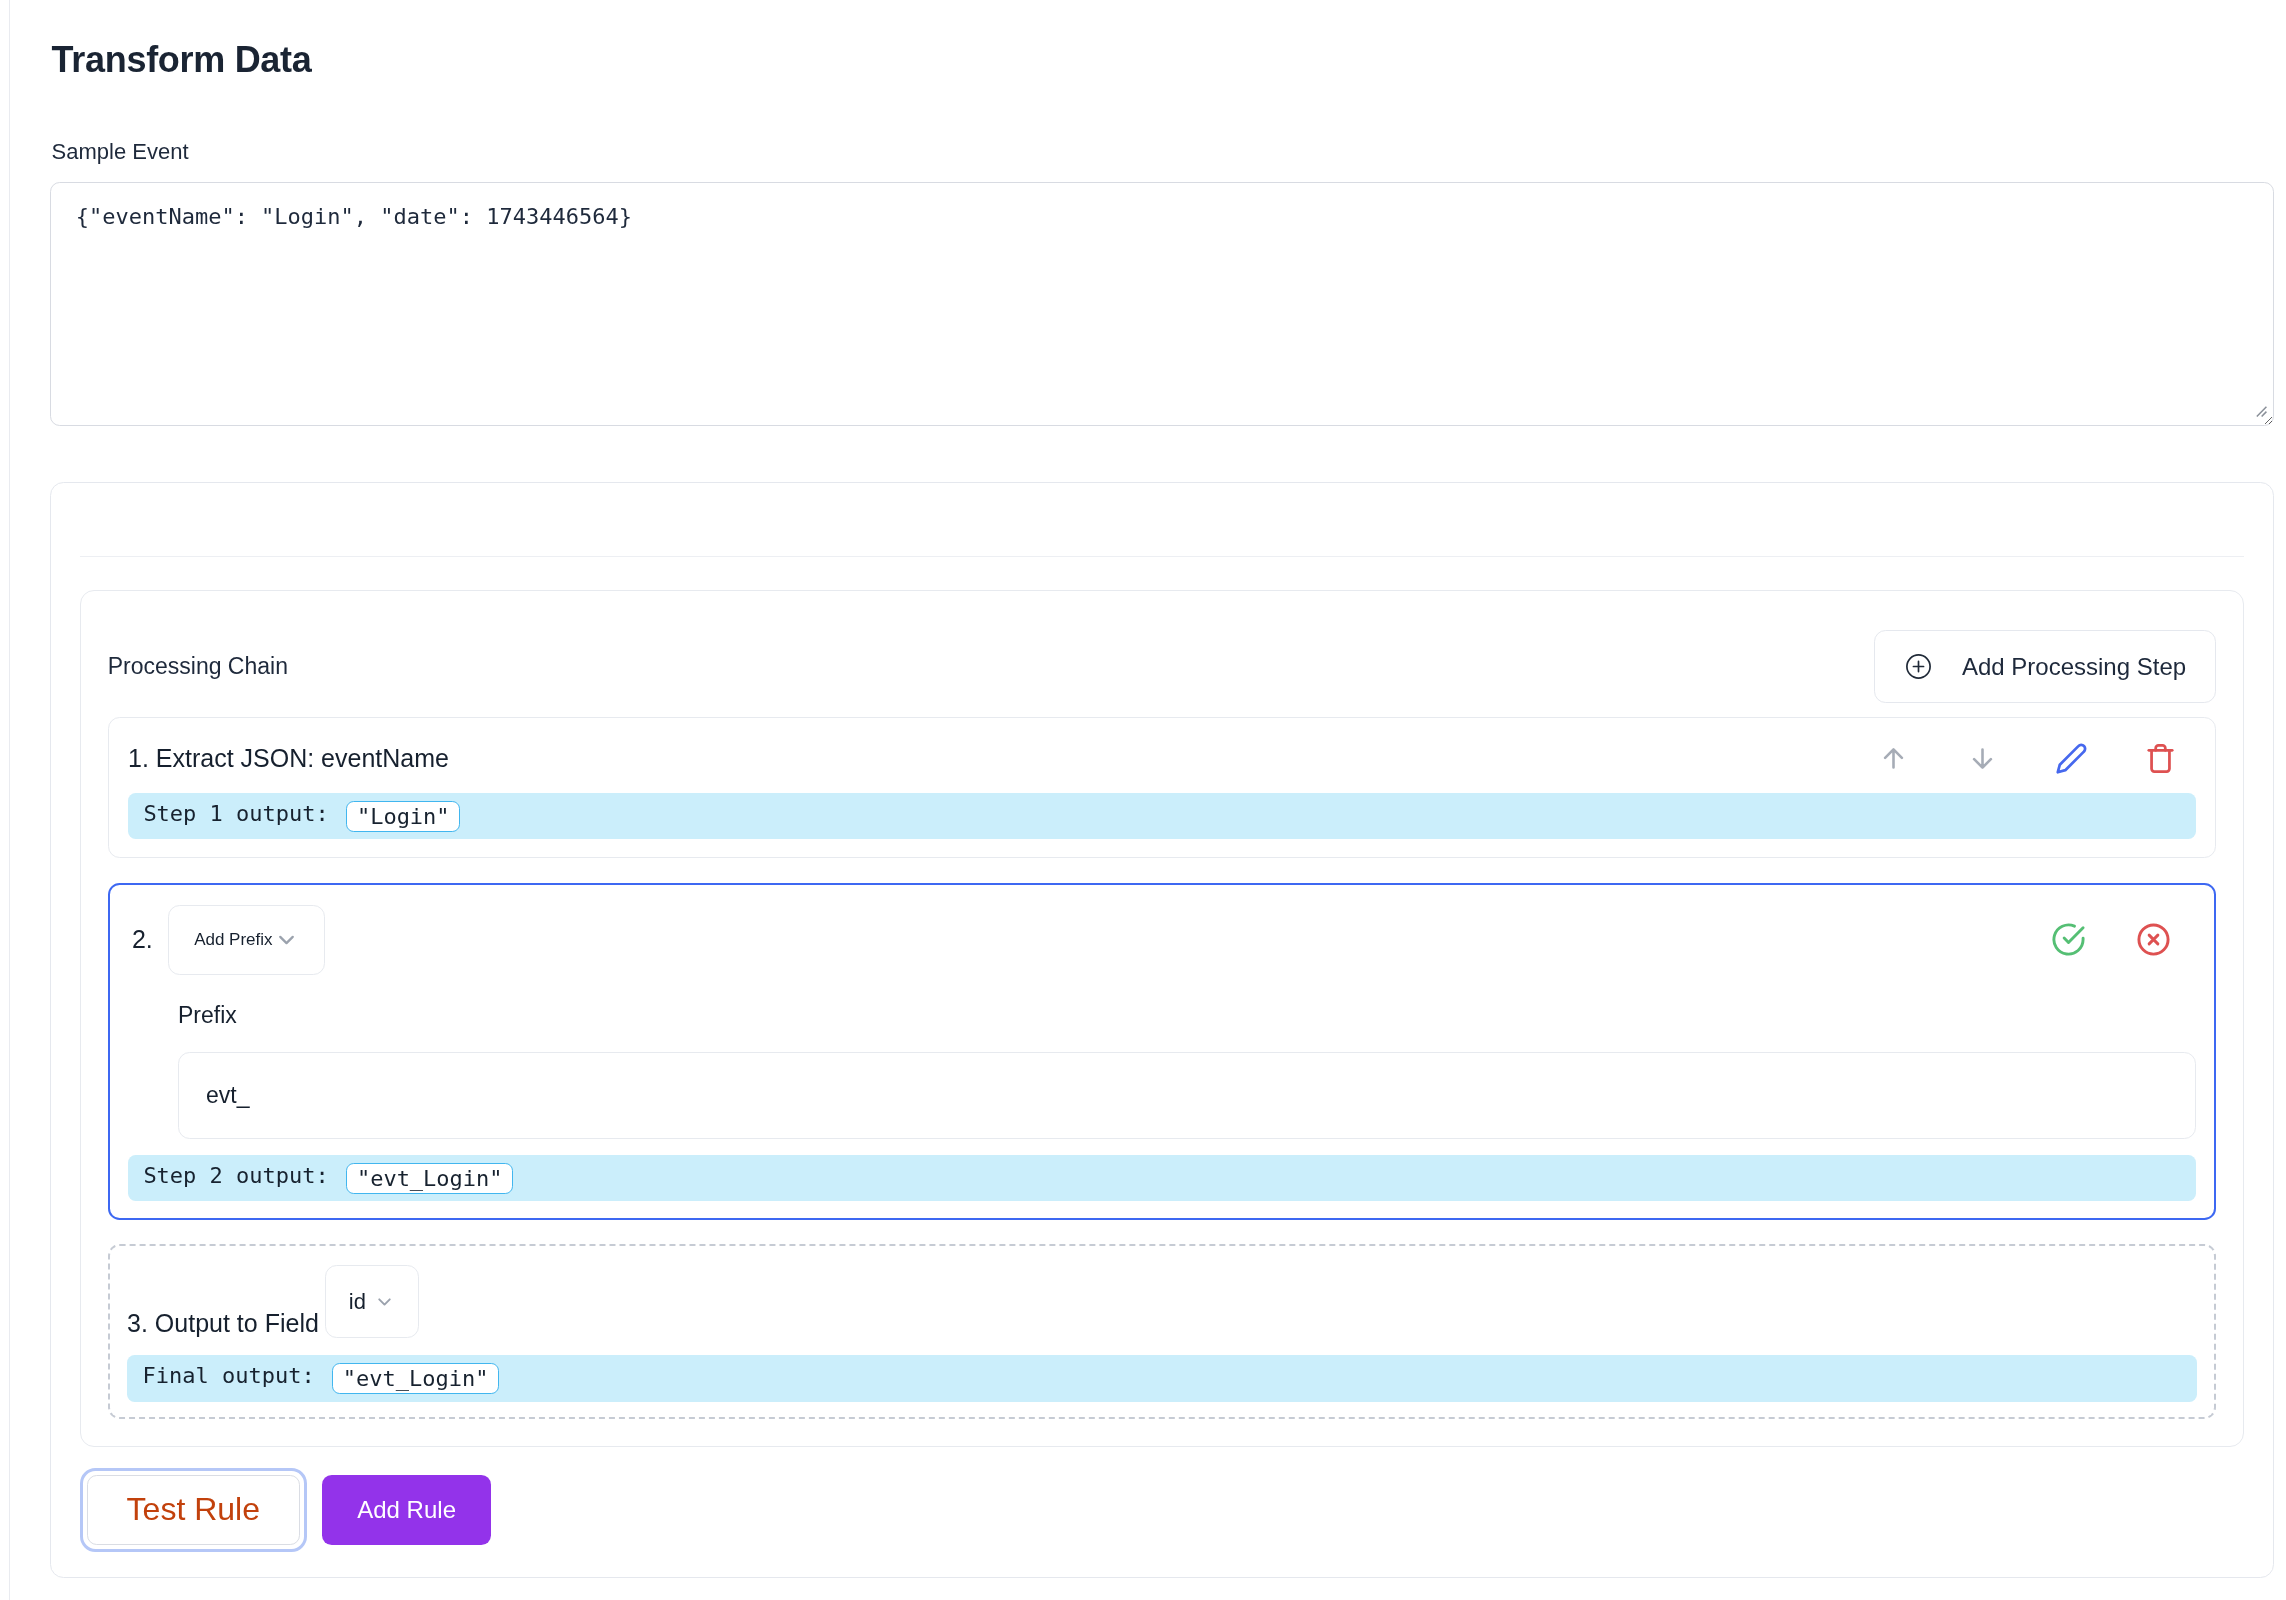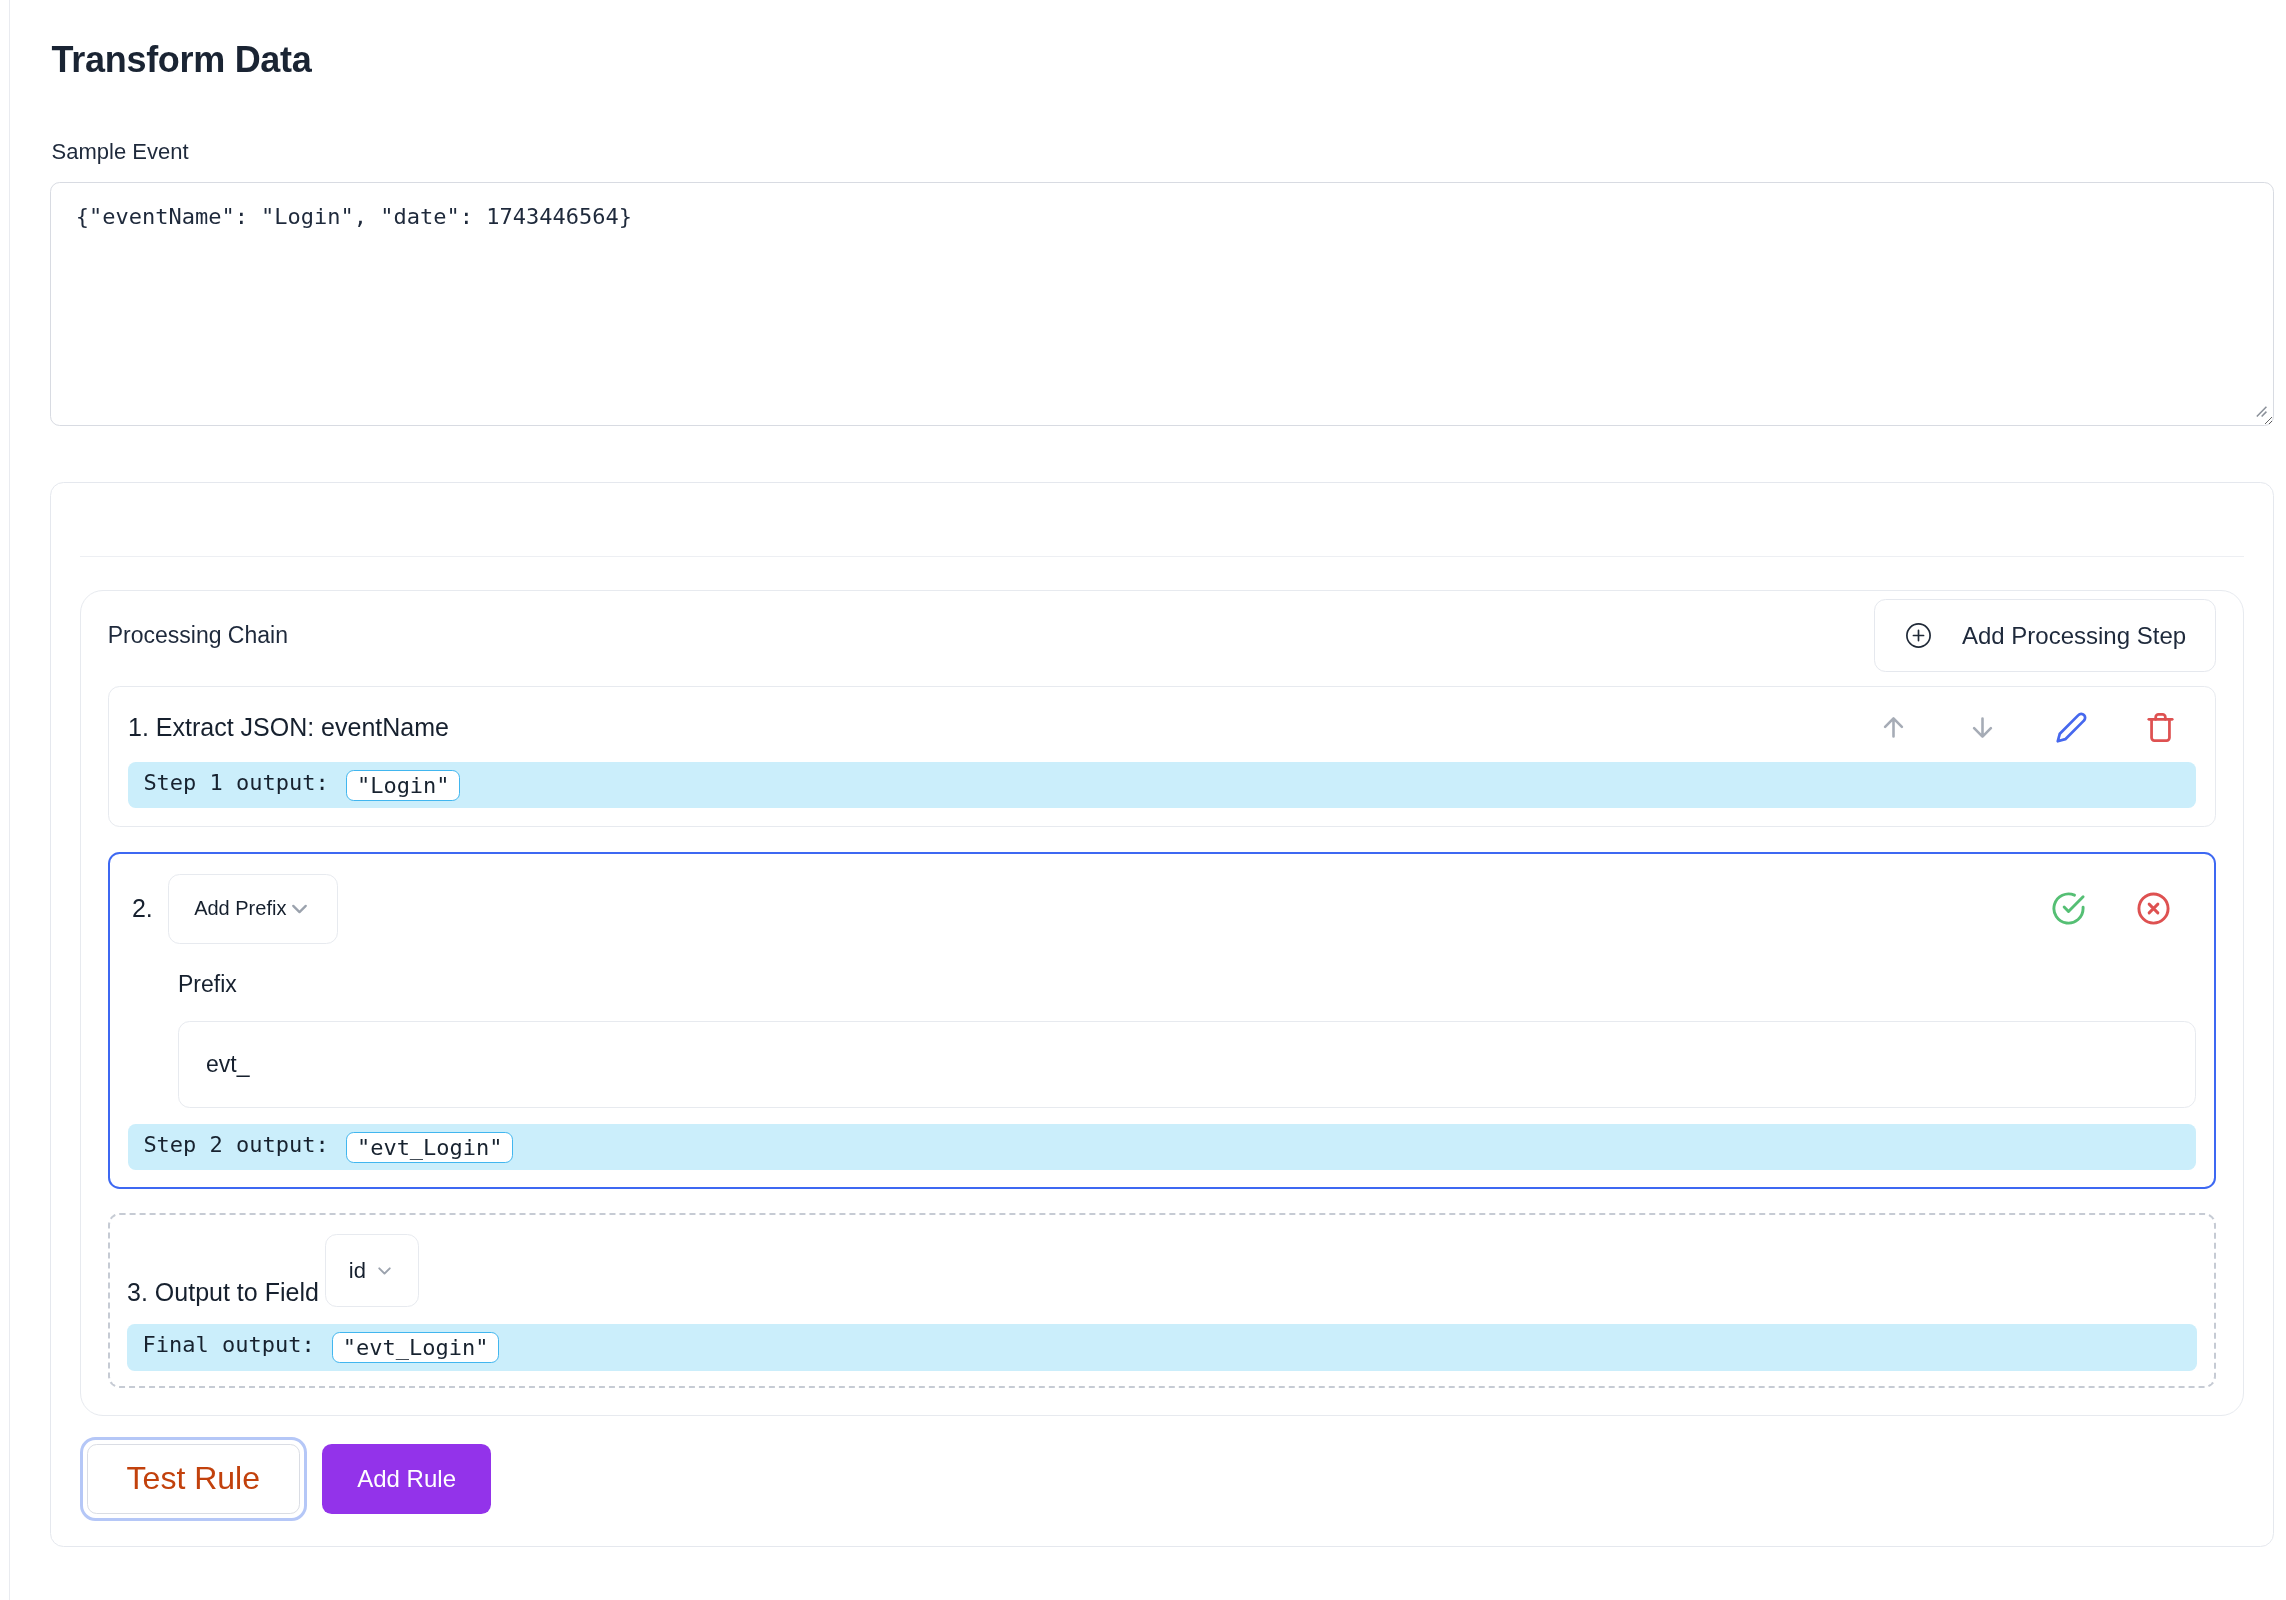--- a/index.html
+++ b/index.html
@@ -35,22 +35,22 @@
 
   .card {
     margin-top: 56px;
     border: 1.9px solid #e5e8ee; border-radius: 13.5px;
     padding: 31px 29px 25px;
   }
   .card-heading { font-size: 28px; font-weight: 400; margin: 0; color: #1a2433; }
   .divider { border: none; border-top: 1.9px solid #edeff3; margin: 42px 0 0 0; }
 
   .panel {
-    border: 1.9px solid #e7eaef; border-radius: 23px;
-    margin-top: 33px; padding: 8px 27px 27px;
+    border: 1.9px solid #e7eaef; border-radius: 14px;
+    margin-top: 33px; padding: 39px 27px 27px;
   }
   .panel-header { display: flex; justify-content: space-between; align-items: center; }
   .panel-title { font-size: 23px; color: #1e293b; }
   .btn-add-step {
     display: flex; align-items: center; gap: 29px;
     background: #fff; border: 1.9px solid #e5e8ee; border-radius: 11.6px;
     padding: 0 29px; height: 73px;
     font-size: 24px; color: #1e293b; font-family: inherit; cursor: pointer;
   }
 
@@ -76,21 +76,21 @@
     padding: 1.9px 9.7px; font-family: "DejaVu Sans Mono", monospace;
   }
 
   .step-selected { border: 2.9px solid #3d68f2; margin-top: 25px; padding: 20px 18.3px 16.4px; }
   .step-head-left { display: flex; align-items: center; gap: 15.4px; }
   .step-num { font-size: 25px; margin-left: 3.9px; color: #16202e; }
   .dropdown {
     display: flex; align-items: center; gap: 1px;
     background: #fff; border: 1.9px solid #e7eaef; border-radius: 11.6px;
     height: 70px; padding: 0 25px;
-    font-size: 20px; font-family: inherit; color: #16202e; cursor: pointer;
+    font-size: 17px; font-family: inherit; color: #16202e; cursor: pointer;
   }
   .step-selected .icon-row { gap: 50px; margin-right: 25px; }
 
   .form-group { margin: 27px 0 0 50px; }
   .form-label { font-size: 23px; color: #16202e; }
   .form-input {
     display: block; margin-top: 23px; width: 100%; height: 87px;
     border: 1.9px solid #e7eaef; border-radius: 11.6px;
     padding: 0 27px; font-size: 23px; font-family: inherit; color: #16202e;
     outline: none; background: #fff;

